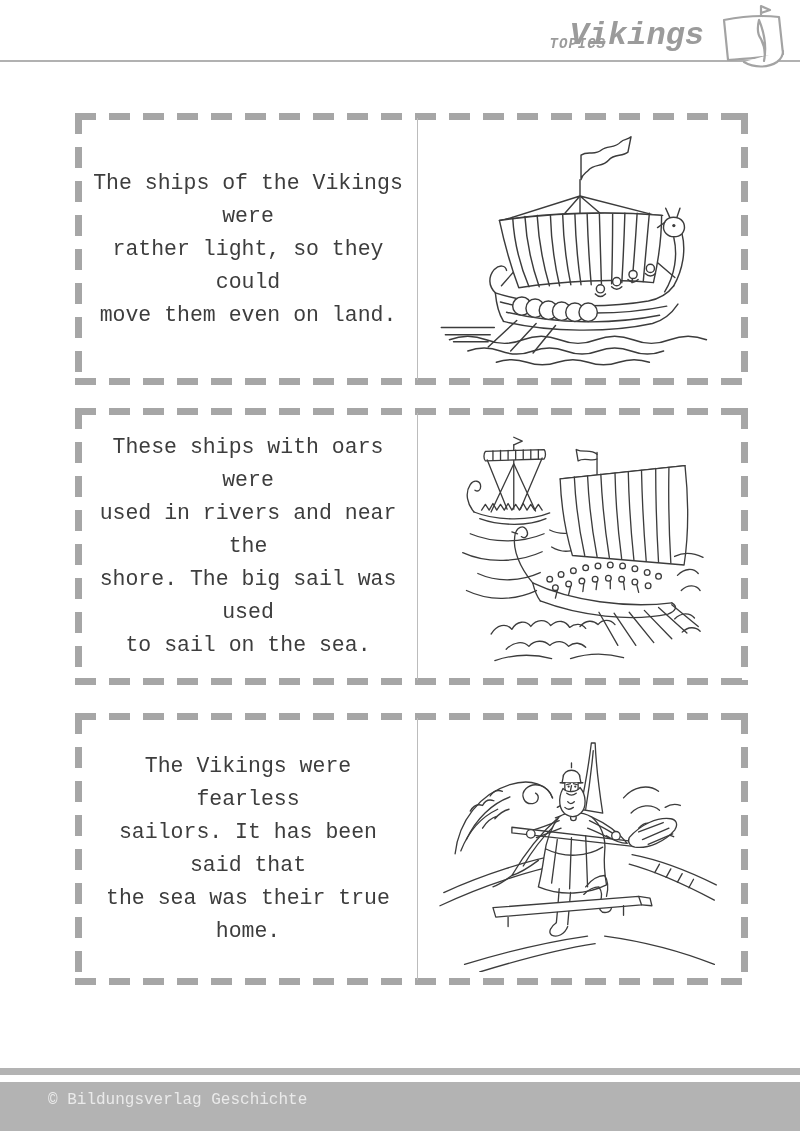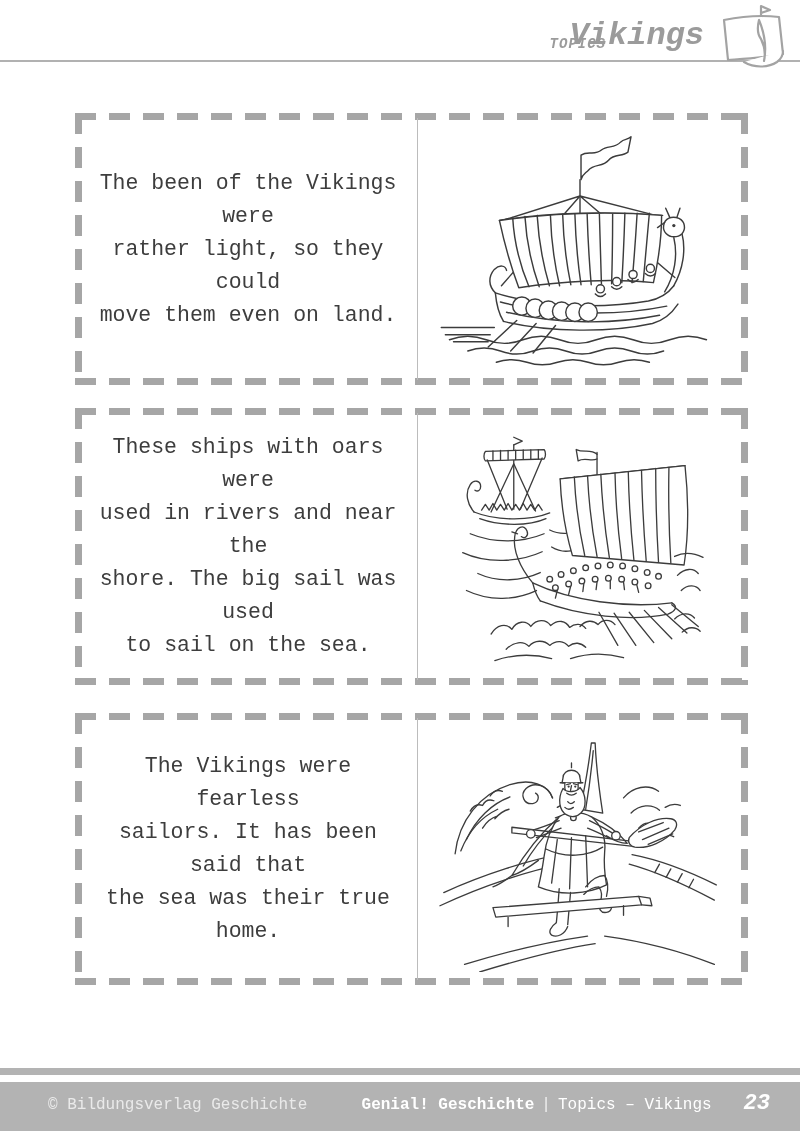--- a/index.html
+++ b/index.html
@@ -64,21 +64,21 @@
       <path class="fw" d="M40,58 C50,64 64,64 73,58 C77,55 79,51 79,47"></path>
       <path d="M60,57 C63,42 60,28 55,16 C53,24 54,31 57,35 C60,41 62,48 60,57"></path>
     </g>
   </svg>
 
   <section class="card card-1">
     <div class="dash dash-top"></div>
     <div class="dash dash-bottom"></div>
     <div class="dash dash-left"></div>
     <div class="dash dash-right"></div>
-    <div class="card-text">The been of the Vikings were
+    <div class="card-text">The ships of the Vikings were
 rather light, so they could
 move them even on land.</div>
     <div class="card-divider"></div>
     <div class="card-image">
       <svg viewBox="0 0 300 240">
         <g class="illu">
 
           <path d="M22,209 q18,-7 36,0 t36,0 t36,0 t36,0 t36,0 t36,0 t36,0"></path>
           <path d="M40,220 q16,-6 32,0 t32,0 t32,0 t32,0 t32,0 t32,0"></path>
           <path d="M68,231 q15,-5 30,0 t30,0 t30,0 t30,0 t30,0"></path>
@@ -299,22 +299,16 @@
           <path d="M250,206 c7,-7 16,-7 21,-1 M258,220 c6,-6 14,-6 19,-1"></path>
         </g>
       </svg>
     </div>
   </section>
 
   <div class="footer-strip"></div>
   <div class="footer-bar">
     <div class="footer-inner">
       <span class="copyright">© Bildungsverlag Geschichte</span>
-      <span class="footer-right">
-        <span class="series">Genial! Geschichte</span>
-        <span class="sep">|</span>
-        <span class="section">Topics – Vikings</span>
-        <span class="pagenum">23</span>
-      </span>
     </div>
   </div>
 
 </div>
 
 </body></html>

